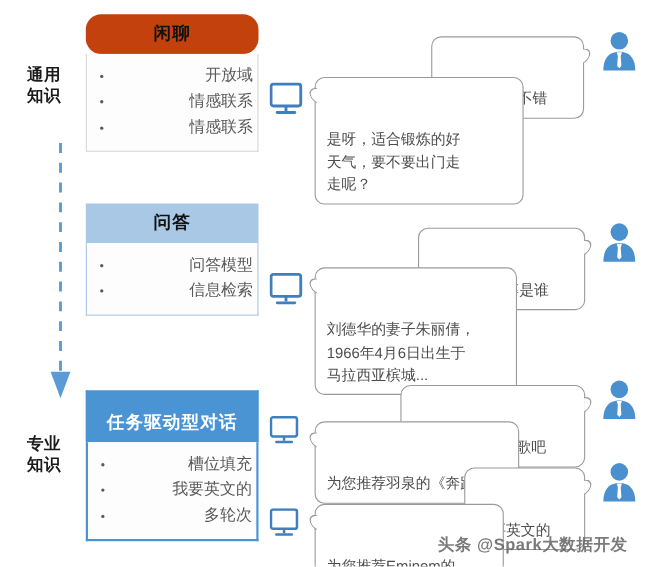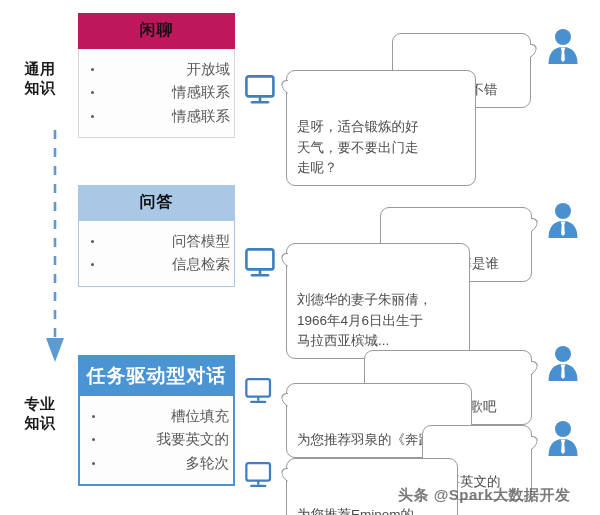--- a/index.html
+++ b/index.html
@@ -59,27 +59,27 @@
   .bullet-list li::before{
     content:"";
     position:absolute;
     left:2px;top:10px;
     width:3px;height:3px;
     border-radius:50%;
     background:#5a5a5a;
   }
 
   
-  .card.v1 .card-header{background:#be185d;color:#111;font-size:16px;padding:7px 0 8px;}
+  .card.v1 .card-header{background:#c2410c;color:#111;font-size:16px;padding:7px 0 8px;border-radius:14px;}
   .card.v1 .card-body{border:1px solid #d7d7d7;border-top:none;}
 
   .card.v2 .card-header{background:#a8c8e6;color:#111;font-size:16px;padding:7px 0 8px;}
   .card.v2 .card-body{border:1px solid #a8c8e6;border-top:none;}
 
-  .card.v3 .card-header{background:#4a94d4;color:#ffffff;font-size:19px;padding:6px 0 7px;}
+  .card.v3 .card-header{background:#4a94d4;color:#ffffff;font-size:16px;padding:17px 0 7px;}
   .card.v3 .card-body{border:2px solid #4a94d4;border-top:none;}
   .card.v3{border:0;}
   .card.v3 .card-header{border:2px solid #4a94d4;border-bottom:none;}
 
   
   .monitor{position:absolute;}
 
   
   .avatar{position:absolute;}
 

